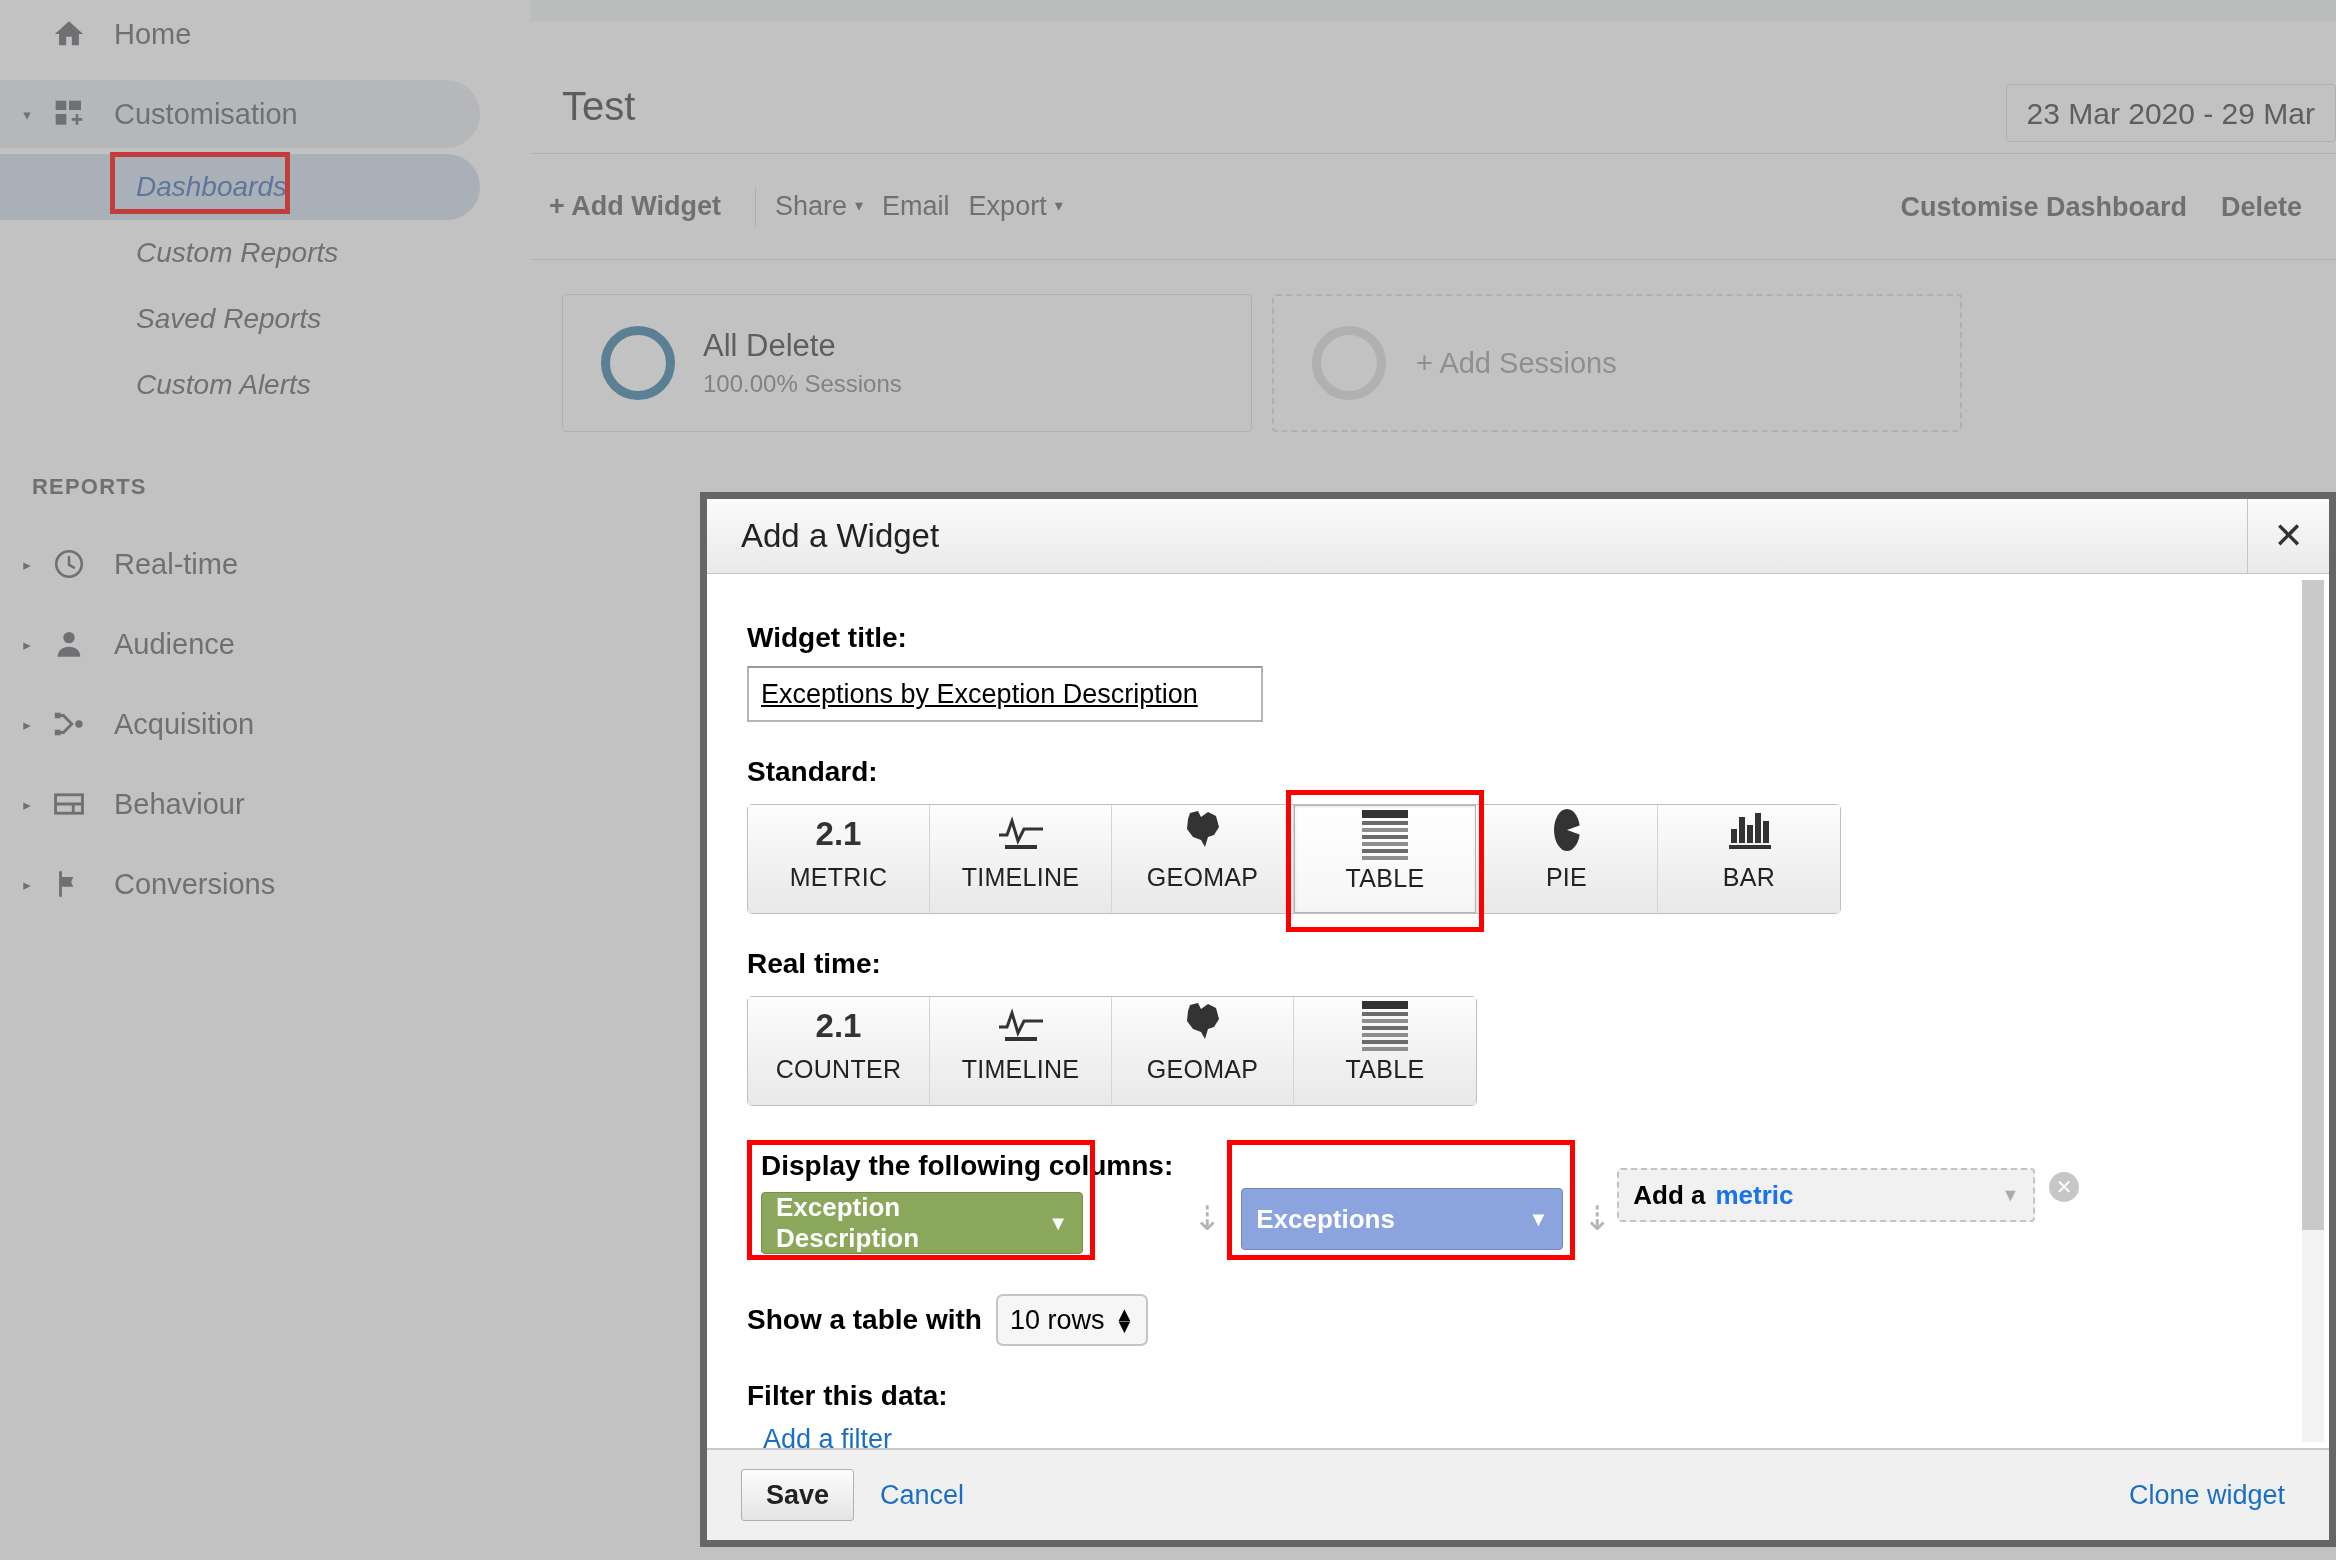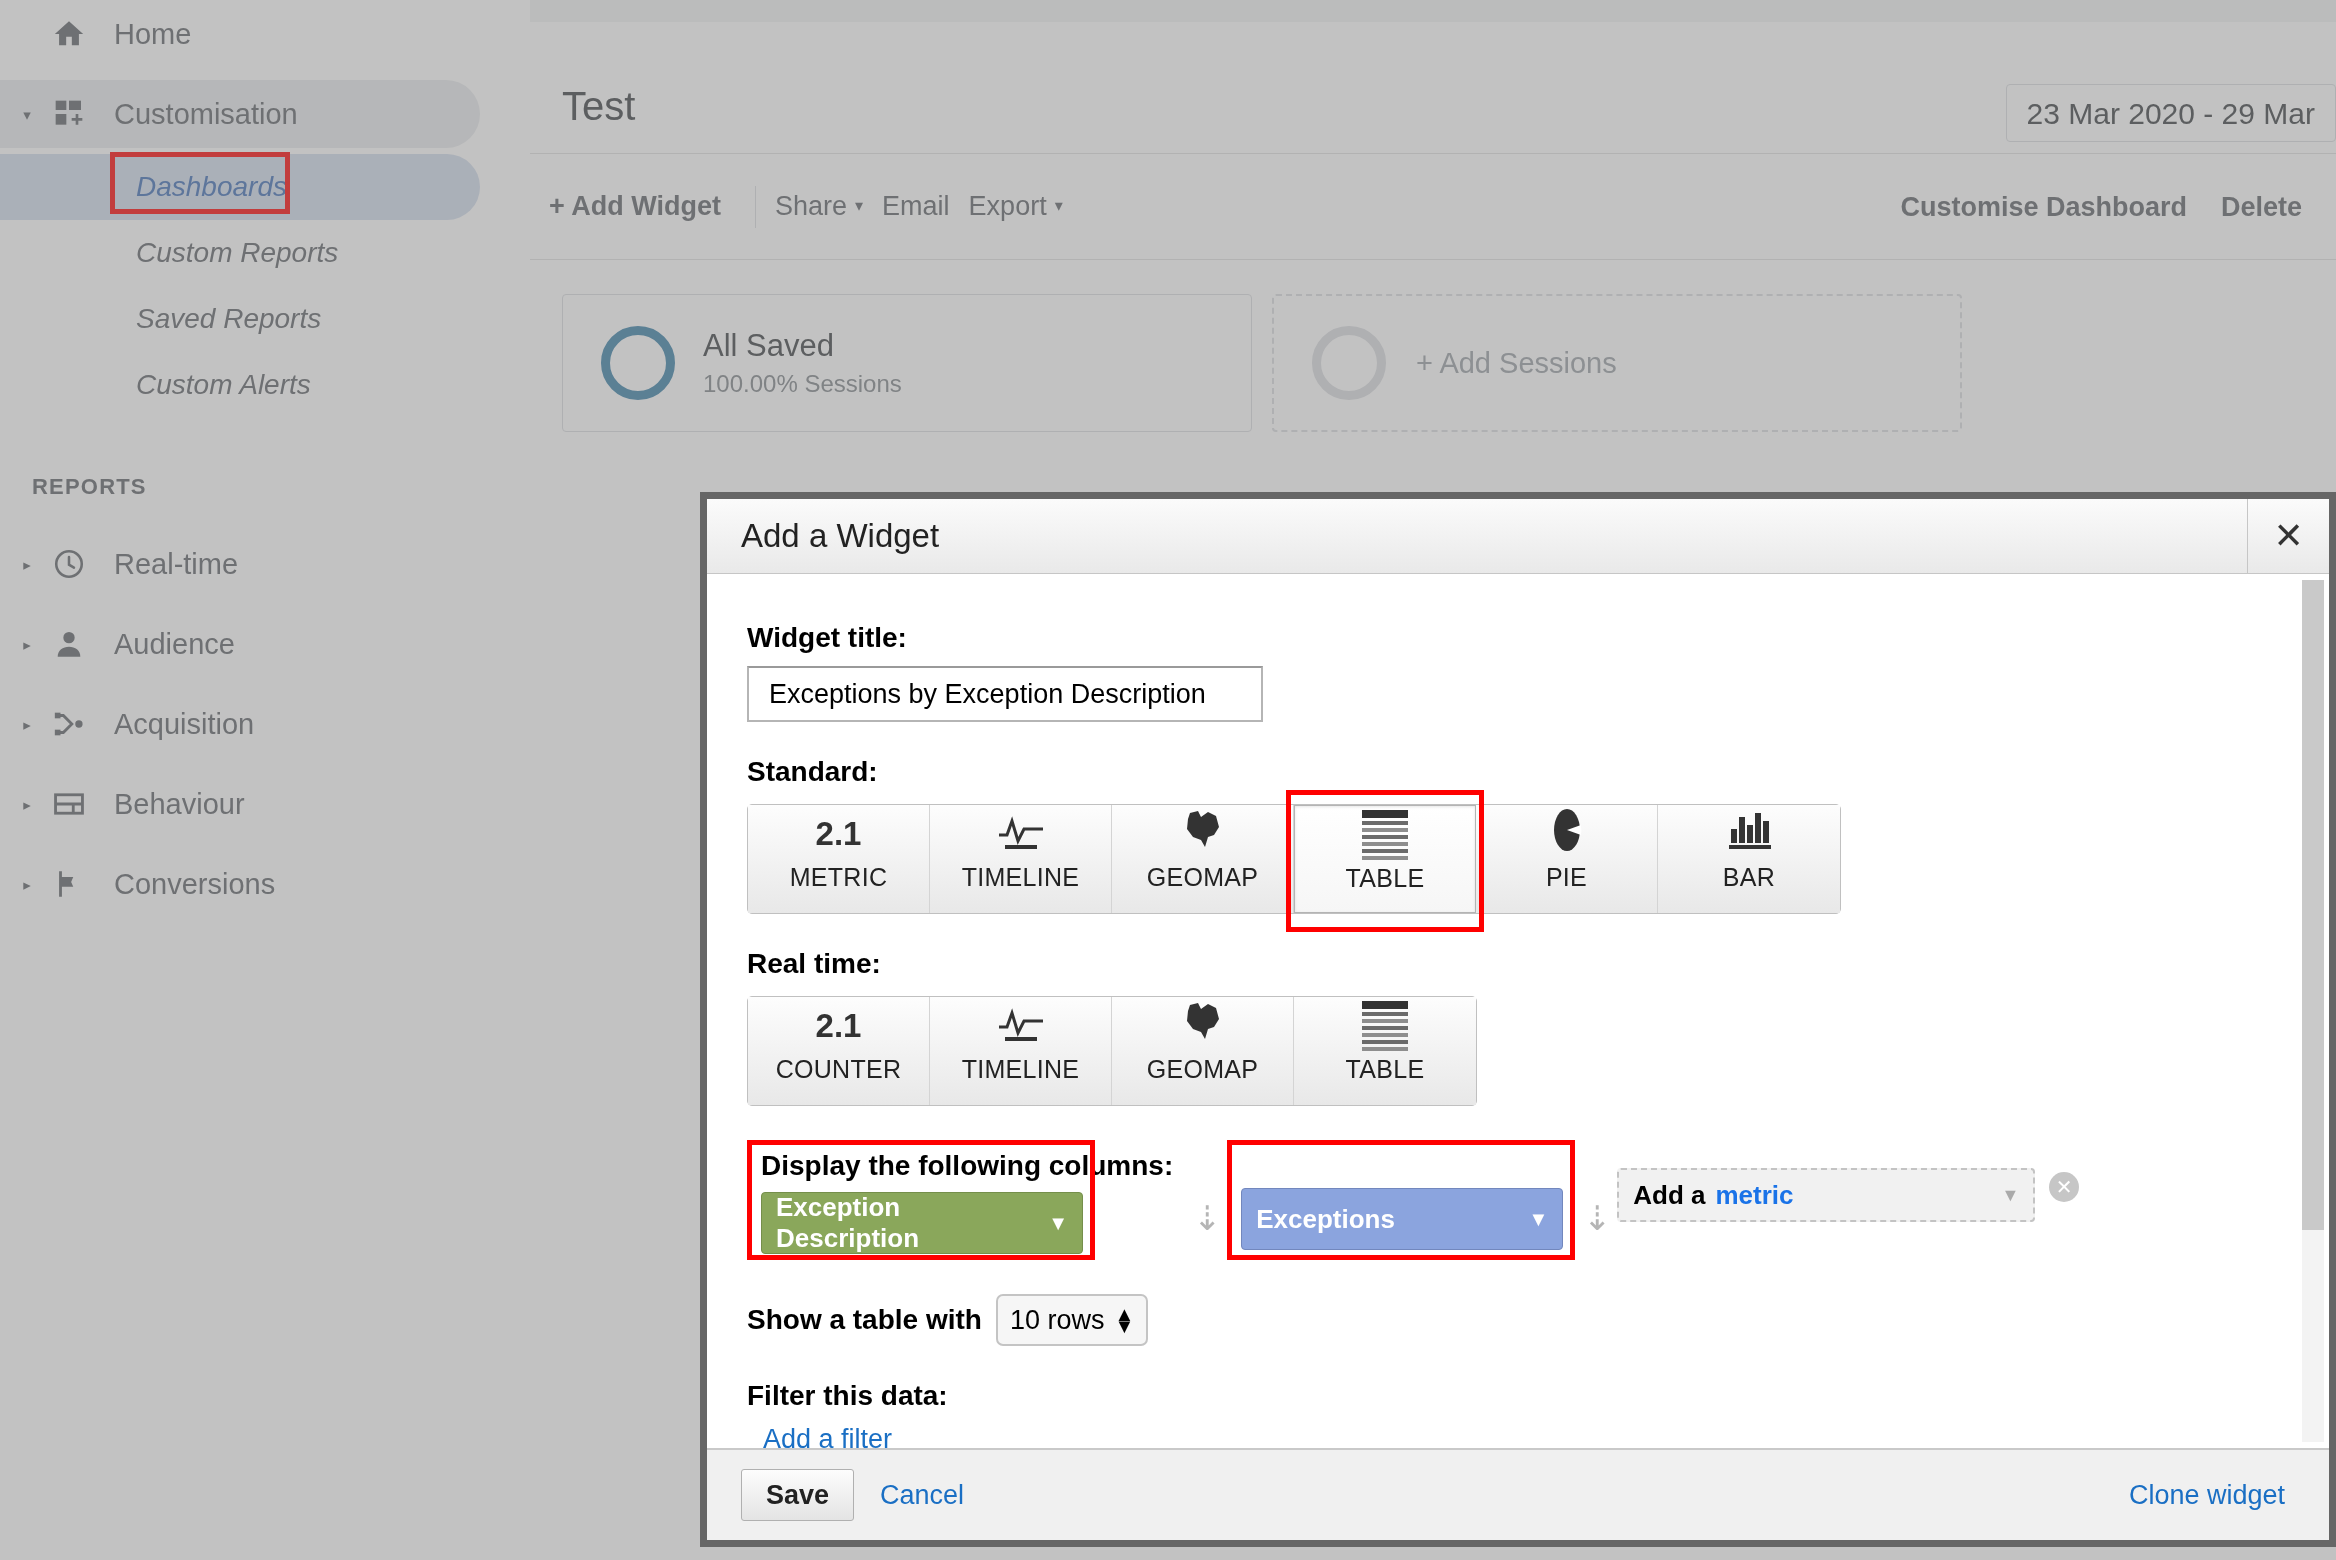--- a/index.html
+++ b/index.html
@@ -160,21 +160,21 @@
   }
   #modal-vsb-thumb {
     position: absolute; left: 0; top: 0; width: 22px; height: 650px;
     background: #c9c9c9;
   }
 
   .fld-label { font-size: 28px; font-weight: bold; color: #000; }
   .txt-input {
     margin-top: 12px; width: 516px; height: 56px;
     border: 2px solid #b5b5b5; border-top-color: #9a9a9a;
-    font-size: 27px; color: #000; padding: 0 20px; background: #fff;
+    font-size: 27px; color: #000; padding: 0 12px; background: #fff; text-decoration: underline;
   }
 
   .group-label { font-size: 28px; font-weight: bold; color: #000; margin-top: 34px; }
 
   .tile-row { display: flex; margin-top: 16px; width: fit-content;
     border: 1px solid #c0c0c0; border-radius: 5px; overflow: visible; }
   .tile {
     width: 182px; height: 108px; border-right: 1px solid #d4d4d4;
     background: linear-gradient(to bottom, #fdfdfd 0%, #e8e8e8 100%);
     display: flex; flex-direction: column; align-items: center; justify-content: flex-start;
@@ -387,21 +387,21 @@
           <div id="action-right">
             <span class="act-r">Customise Dashboard</span>
             <span class="act-r">Delete</span>
           </div>
         </div>
 
         <div id="segments">
           <div class="seg-card">
             <div class="donut"></div>
             <div class="seg-txt">
-              <div class="seg-name">All Saved</div>
+              <div class="seg-name">All Delete</div>
               <div class="seg-sub">100.00% Sessions</div>
             </div>
           </div>
           <div class="seg-card dashed">
             <div class="donut grey"></div>
             <div class="seg-add">+ Add Sessions</div>
           </div>
         </div>
 
         <div id="edge-text">es</div>

